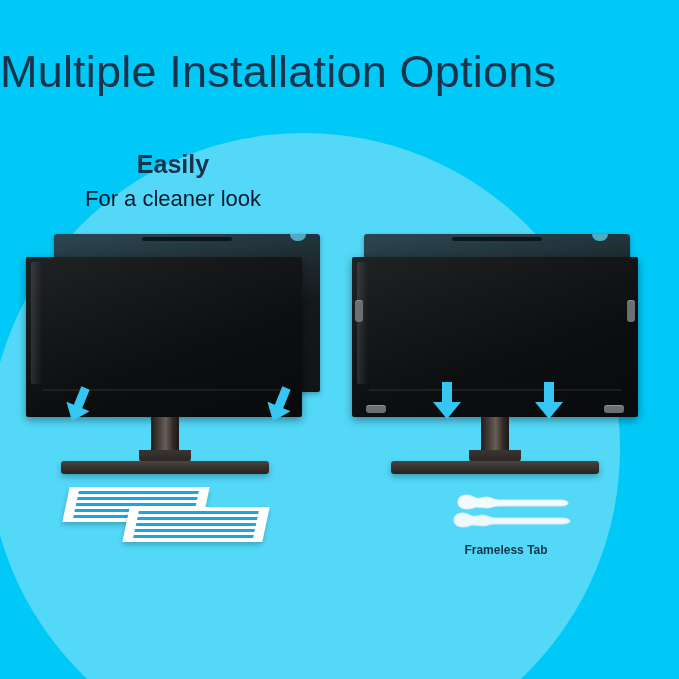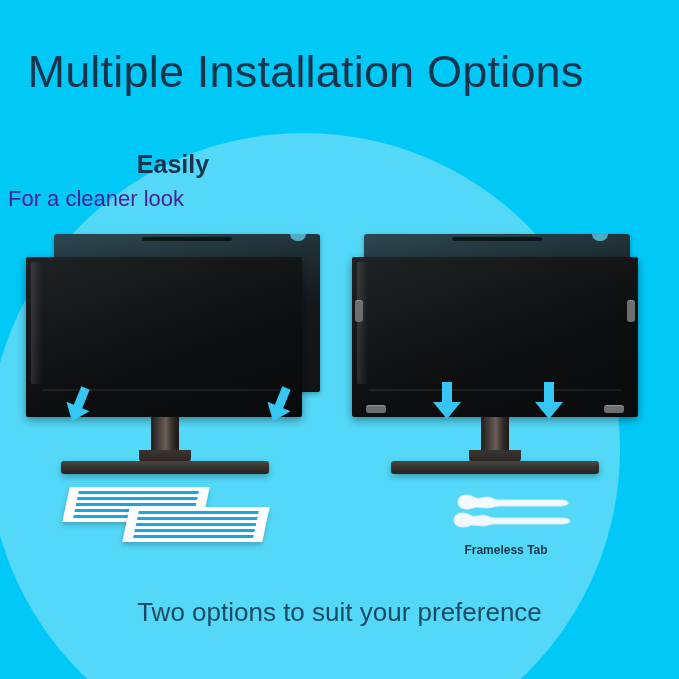--- a/index.html
+++ b/index.html
@@ -16,22 +16,22 @@
   .bg-circle{
     position:absolute;
     left:-12px;top:133px;
     width:632px;height:632px;
     border-radius:50%;
     background:#53d8f8;
   }
 
   
   .headline{
-    position:absolute;top:46px;left:8px;width:595px;
-    text-align:center;
+    position:absolute;top:46px;left:0;width:595px;
+    text-align:left;
     font-size:45px;
     font-weight:300;
     letter-spacing:.2px;
     color:#17344d;
     white-space:nowrap;
   }
 
   
   .col{position:absolute;top:152px;width:330px;}
   .col-left{left:8px;}
@@ -39,24 +39,24 @@
 
   .col-title{
     text-align:center;
     font-size:25px;
     font-weight:700;
     color:#17344d;
     line-height:1;
     margin:0;
   }
   .col-sub{
-    text-align:left;
+    text-align:center;
     font-size:22px;
     font-weight:300;
-    color:#4c1d95;
+    color:#0f172a;
     margin:11px 0 4px 0;
     line-height:1;
     white-space:nowrap;
   }
 
   
   .scene{position:absolute;}
   .scene-left{left:26px;top:228px;width:300px;height:250px;}
   .scene-right{left:352px;top:228px;width:300px;height:250px;}
 
@@ -271,15 +271,14 @@
     </div>
     <div class="tabstrip" style="left:0px;top:18px;">
       <svg width="126" height="16" viewBox="0 0 126 16">
         <path d="M8 8 C8 3 12 1 17 1 C21 1 23 3 26 4 C30 5 33 3 37 3 C41 3 44 6 49 6 L115 6 C120 6 124 7 124 9 C124 11 120 12 115 12 L49 12 C44 12 41 14 37 14 C33 14 30 13 26 13 C23 14 21 15 17 15 C12 15 8 13 8 8 Z" fill="#eef8fd" stroke="#d3ebf6" stroke-width="1"></path>
       </svg>
     </div>
   </div>
 
   <div class="tab-caption" style="left:341px;top:543px;">Frameless Tab</div>
 
-  <div class="footer">Two options to suit your preference</div>
 
 </div>
 
 </body></html>

